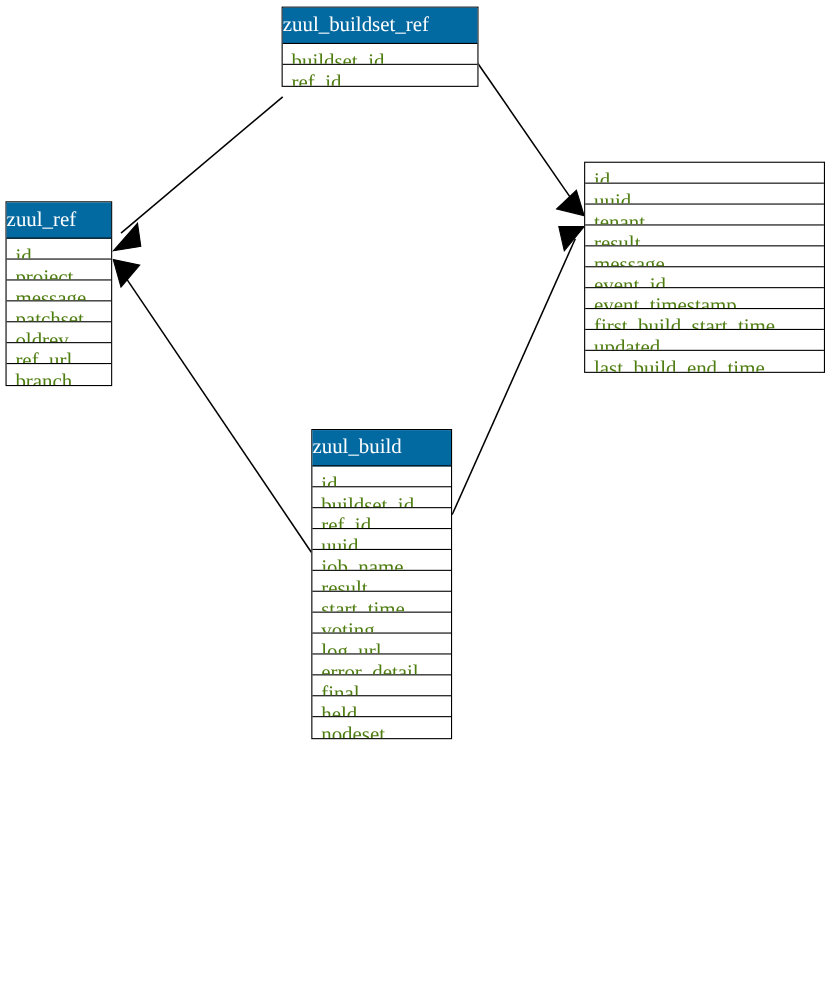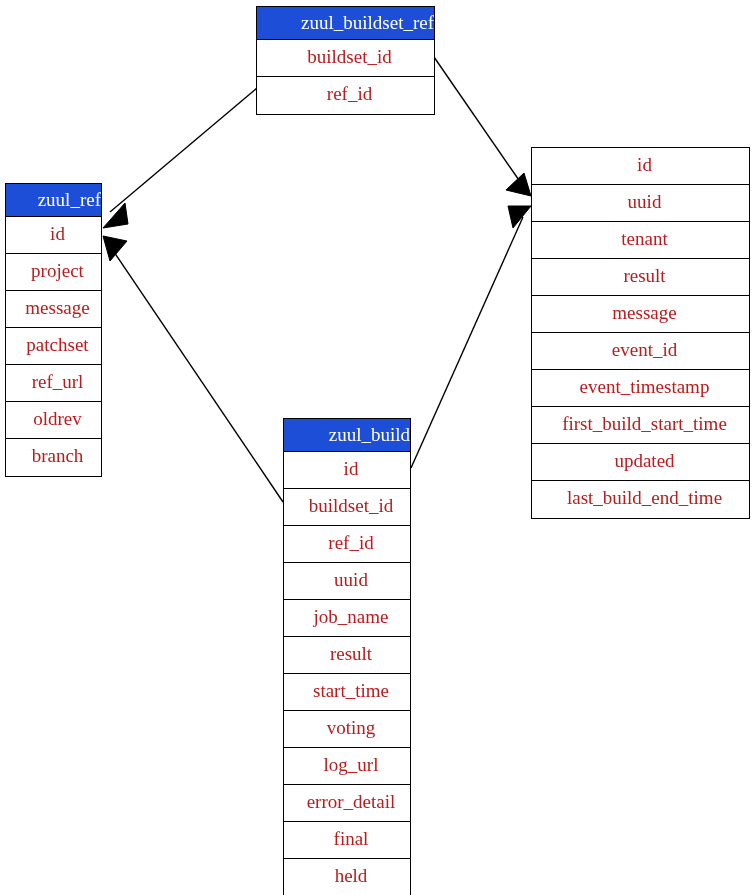--- a/index.html
+++ b/index.html
@@ -27,56 +27,55 @@
     z-index: 1;
   }
   .entity {
     position: absolute;
     z-index: 2;
     background: #ffffff;
     border: 1px solid #000000;
     box-sizing: border-box;
   }
   .entity-title {
-    background: #1d4ed8;
+    background: #0369a1;
     color: #ffffff;
-    text-align: right;
+    text-align: left;
     font-size: 19px;
     line-height: 32px;
     height: 33px;
     box-sizing: border-box;
     border-bottom: 1px solid #000000;
     white-space: nowrap;
     overflow: hidden;
   }
   .attr-list {
     list-style: none;
     margin: 0;
     padding: 0;
   }
   .attr {
-    height: 37px;
+    height: 19px;
     line-height: 33px;
     font-size: 19px;
-    color: #b91c1c;
+    color: #4d7c0f;
     padding-left: 8px;
     border-bottom: 1px solid #000000;
     box-sizing: border-box;
     white-space: nowrap;
     overflow: hidden;
-    text-align: center;
   }
   .attr:last-child {
     border-bottom: none;
   }
   
   #ent-zuul_buildset_ref { left: 256px; top: 6px;   width: 179px; }
   #ent-zuul_ref          { left: 5px;   top: 183px; width: 97px;  }
   #ent-zuul_buildset     { left: 531px; top: 147px; width: 219px; }
-  #ent-zuul_build        { left: 283px; top: 390px; width: 128px; margin-top: 28px; }
+  #ent-zuul_build        { left: 283px; top: 390px; width: 128px; }
 </style>
 </head>
 <body>
 
 <div id="canvas">
 
   <svg id="edges" viewBox="0 0 754 895" width="754" height="895" xmlns="http://www.w3.org/2000/svg">
     <g id="edge-group" fill="#000000" stroke="#000000">
         <path d="M257,88 L110,212" stroke="#000000" stroke-width="1.4" fill="none"></path>
         <polygon points="103,228 125,203 128,224" fill="#000000" stroke="#000000" stroke-width="1"></polygon>
@@ -97,22 +96,22 @@
     </ul>
   </div>
 
   <div class="entity" id="ent-zuul_ref">
     <div class="entity-title">zuul_ref</div>
     <ul class="attr-list">
       <li class="attr">id</li>
       <li class="attr">project</li>
       <li class="attr">message</li>
       <li class="attr">patchset</li>
+      <li class="attr">oldrev</li>
       <li class="attr">ref_url</li>
-      <li class="attr">oldrev</li>
       <li class="attr">branch</li>
     </ul>
   </div>
 
   <div class="entity" id="ent-zuul_buildset">
     <ul class="attr-list">
       <li class="attr">id</li>
       <li class="attr">uuid</li>
       <li class="attr">tenant</li>
       <li class="attr">result</li>

